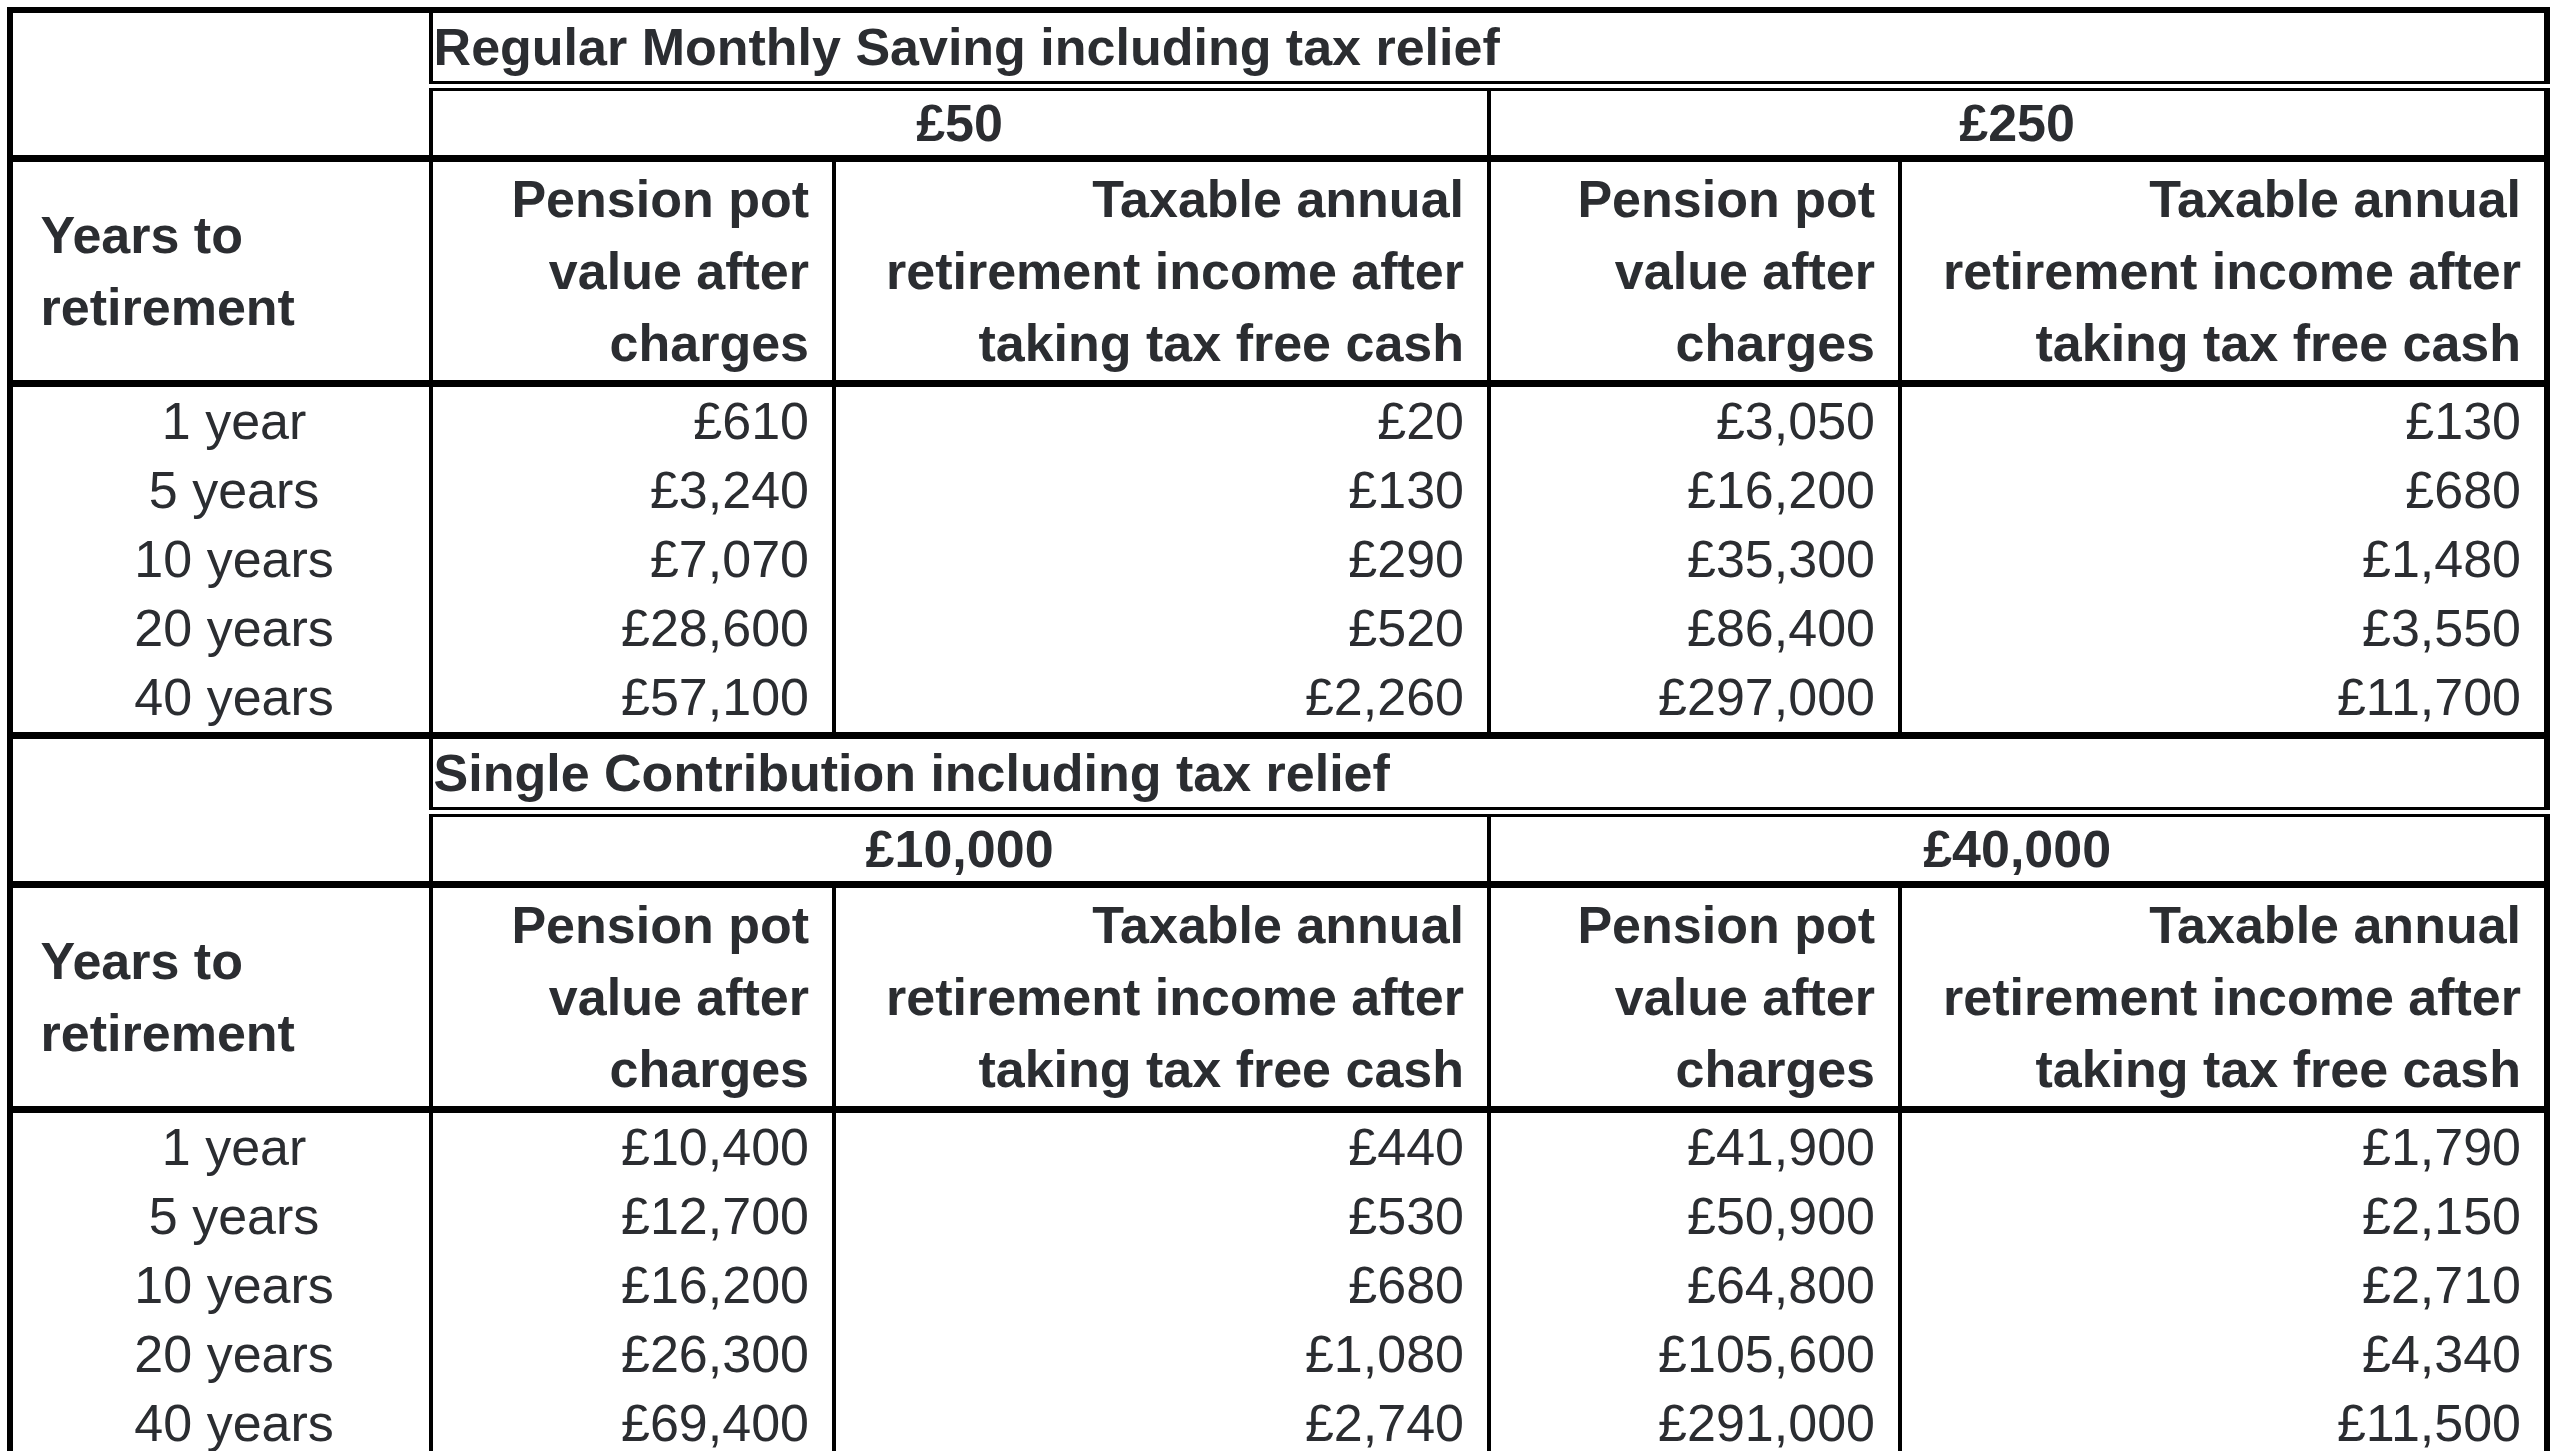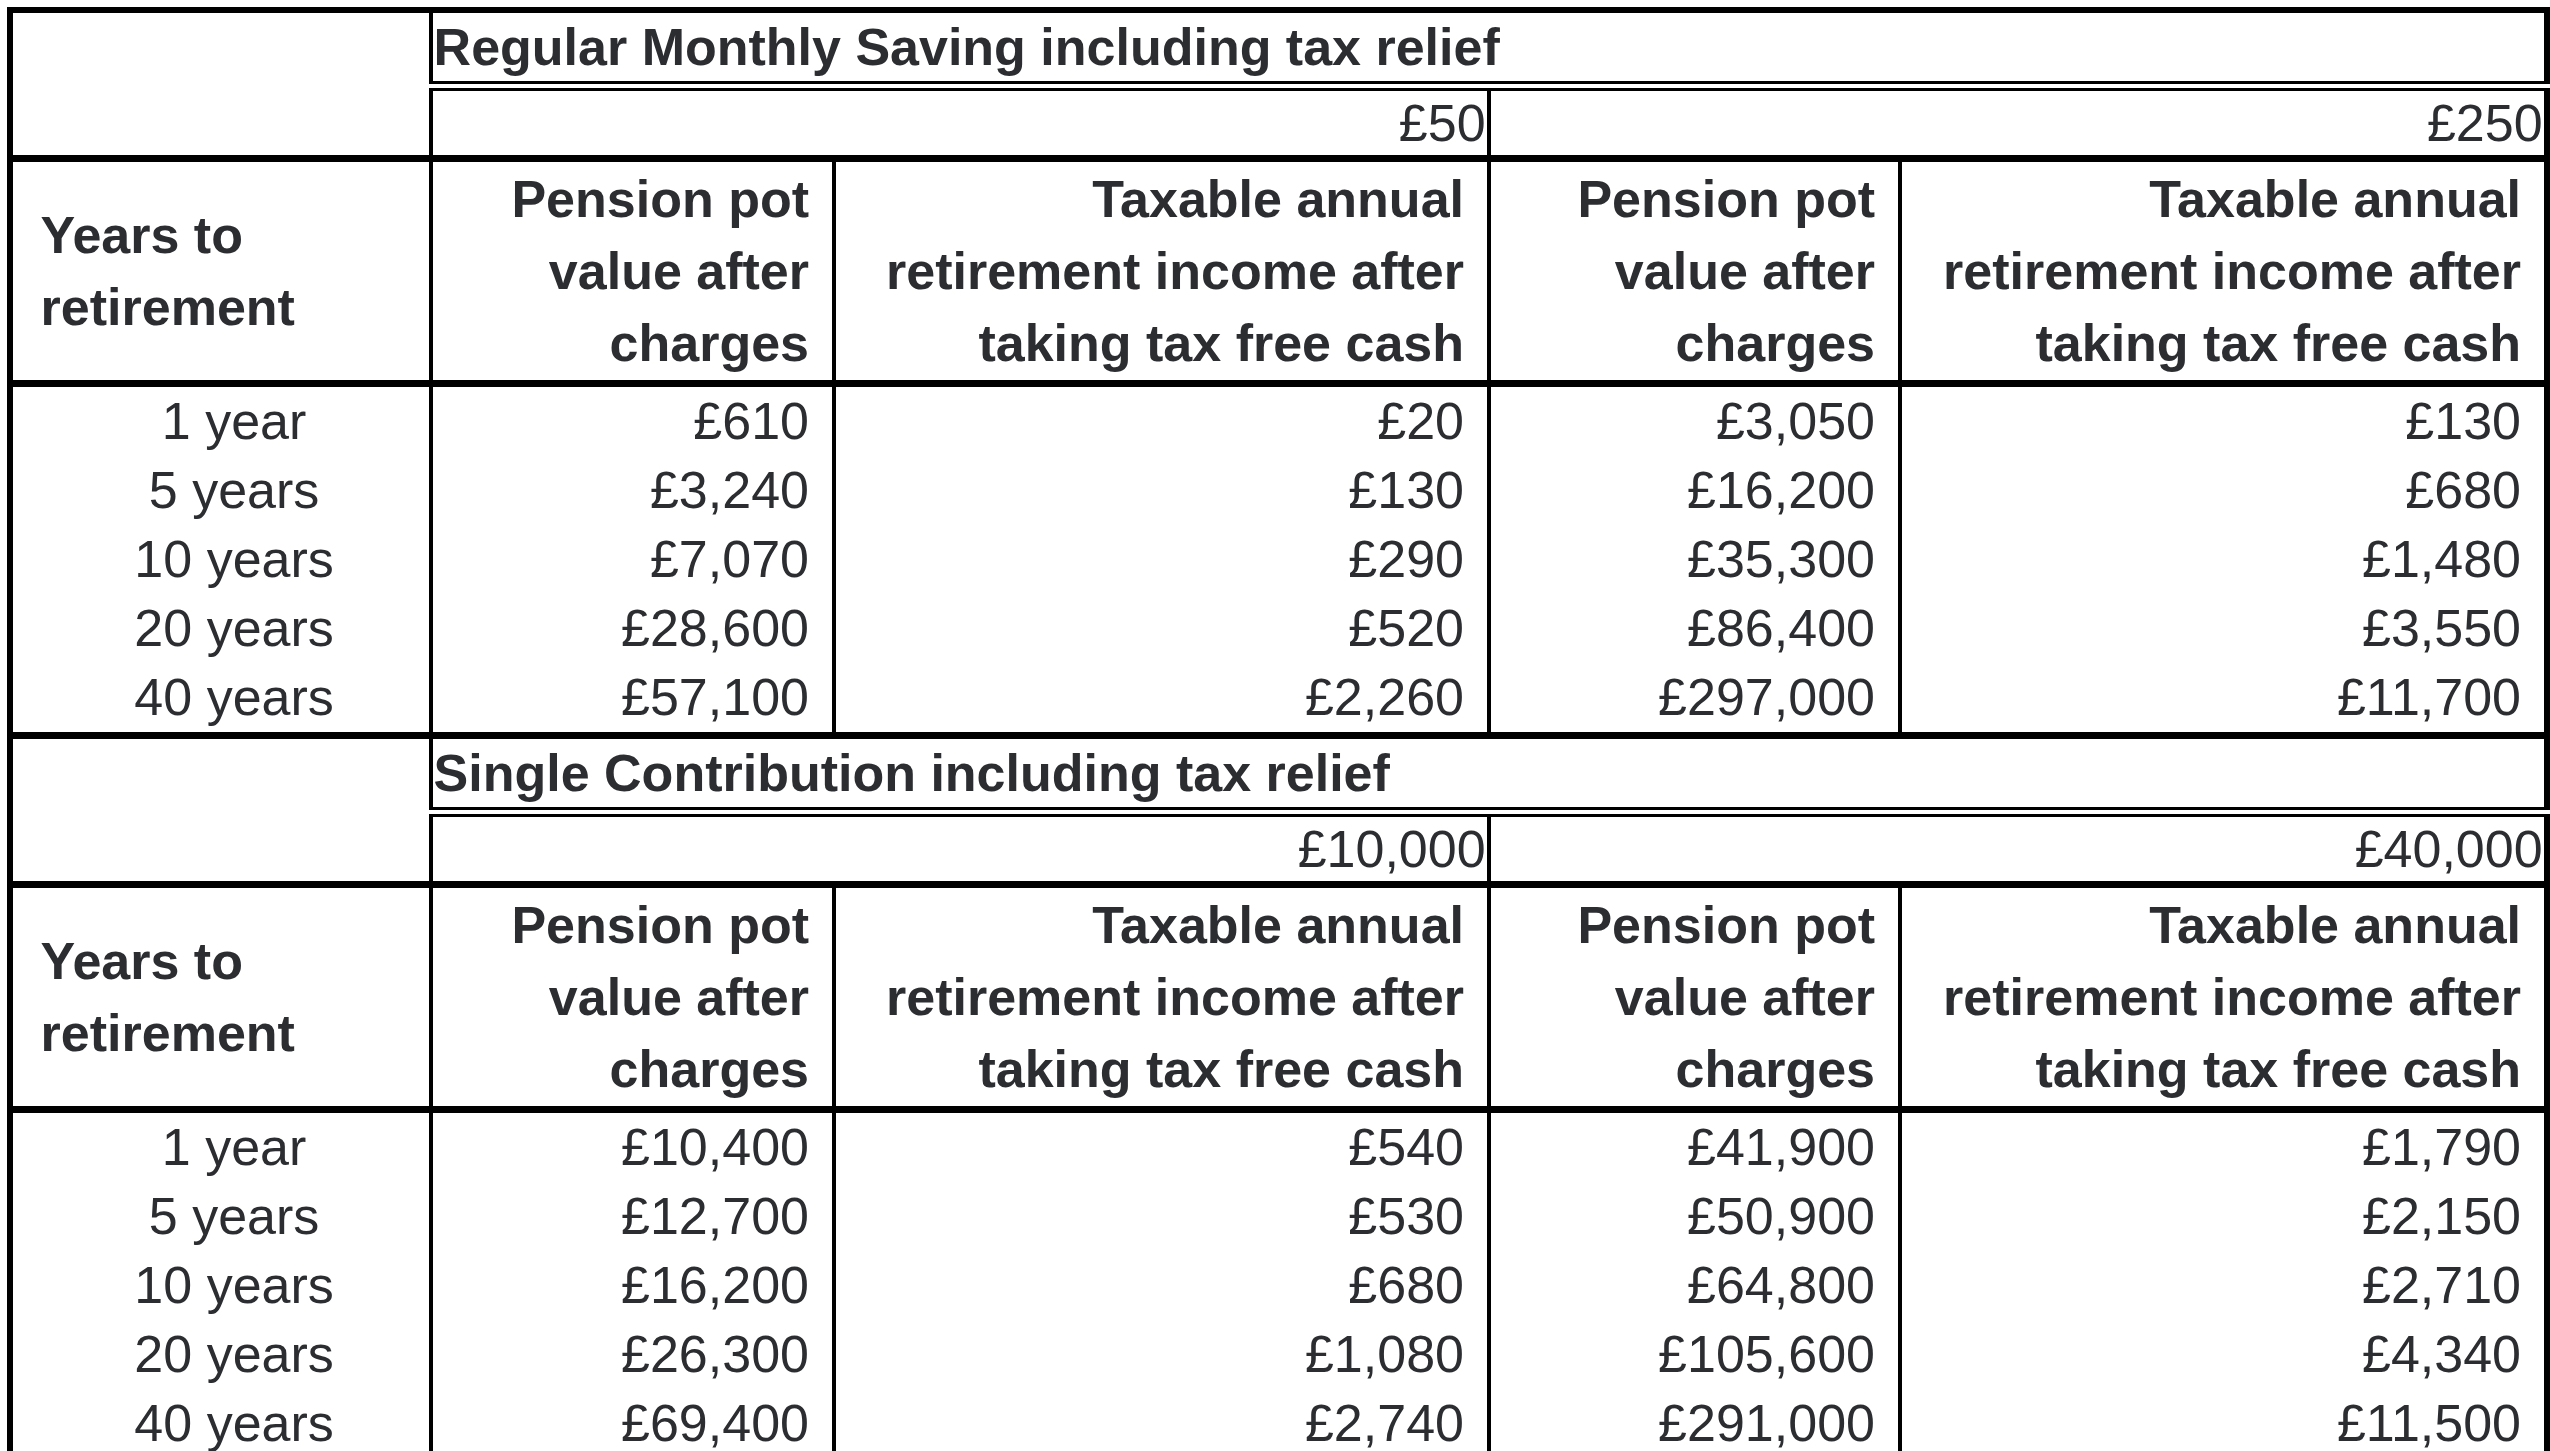--- a/index.html
+++ b/index.html
@@ -39,22 +39,22 @@
   
   td.title-cell {
     font-weight: 700;
     text-align: left;
     vertical-align: middle;
     border-bottom: 10.6px double #000000;
   }
 
   
   td.amount-cell {
-    font-weight: 400;
-    text-align: right;
+    font-weight: 700;
+    text-align: center;
     vertical-align: middle;
     border-bottom: 7.3px solid #000000;
   }
   td.amount-left { border-right: 4.6px solid #000000; }
 
   
   tr.section-divider > td { border-top: 7.3px solid #000000; }
 
   
   tr.header-row th {
@@ -184,21 +184,21 @@
     <th class="col-header">Pension pot
 value after
 charges</th>
     <th class="col-header">Taxable annual
 retirement income after
 taking tax free cash</th>
   </tr>
   <tr class="data-row">
     <td class="year-cell">1 year</td>
     <td class="value-cell">£10,400</td>
-    <td class="value-cell">£540</td>
+    <td class="value-cell">£440</td>
     <td class="value-cell">£41,900</td>
     <td class="value-cell">£1,790</td>
   </tr>
   <tr class="data-row">
     <td class="year-cell">5 years</td>
     <td class="value-cell">£12,700</td>
     <td class="value-cell">£530</td>
     <td class="value-cell">£50,900</td>
     <td class="value-cell">£2,150</td>
   </tr>

